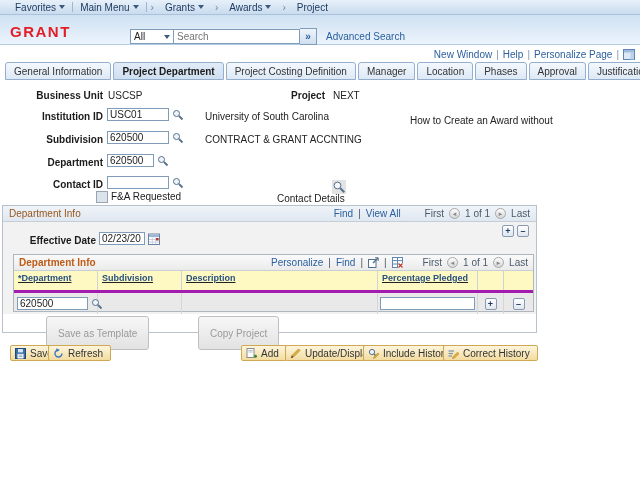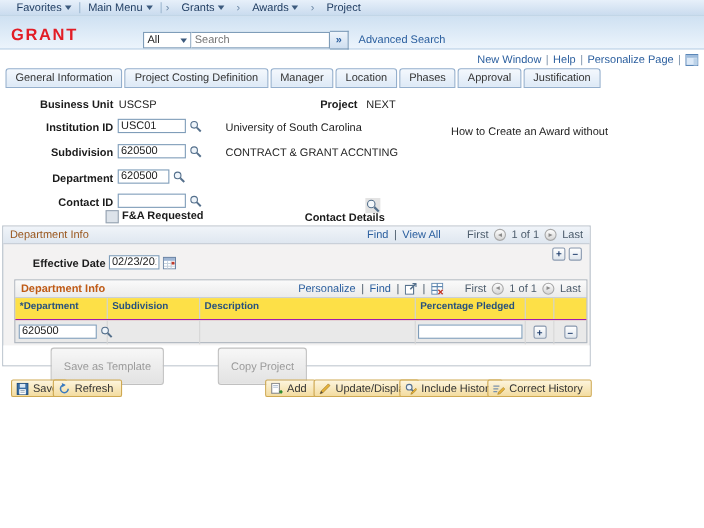--- a/index.html
+++ b/index.html
@@ -46,21 +46,21 @@
        cursor:pointer;white-space:nowrap;}
   .tab.active{background:linear-gradient(#e2ecf8,#cfdff0);font-weight:bold;color:#1b1b1b;}
 
   
   .flabel{position:absolute;width:100px;text-align:right;font-weight:bold;color:#1b1b1b;}
   .fval{position:absolute;color:#222;text-align:center;}
   .tin{position:absolute;height:13px;border:1px solid #7f9db9;background:#fff;font-size:10px;
        padding:0 2px;box-sizing:border-box;font-family:"Liberation Sans",sans-serif;color:#222;}
   .lookup{position:absolute;cursor:pointer;display:flex;}
   .cbx{position:absolute;width:10px;height:10px;border:1px solid #98a4b2;background:#dde3ea;}
-  .blabel{position:absolute;font-weight:bold;color:#1b1b1b;}
+  .blabel{position:absolute;font-weight:normal;color:#1b1b1b;}
 
   
   .gbox{position:absolute;left:2px;top:205px;width:535px;height:128px;border:1px solid #b9c2cc;
         background:#f3f2f2;box-sizing:border-box;}
   .gbox-hd{height:15px;background:linear-gradient(#f0f4f9,#dfe7f0);border-bottom:1px solid #c5cdd6;
            display:flex;align-items:center;justify-content:space-between;padding:0 6px;}
   .gbox-title{color:#99561d;}
   .hd-right{display:flex;align-items:center;gap:5px;color:#4a5a6a;}
   .link{color:#2a5e9e;cursor:pointer;}
   .pgbtn{width:11px;height:11px;border:1px solid #a8a8a8;border-radius:50%;
@@ -72,21 +72,21 @@
          justify-content:center;font-weight:bold;color:#1d3c6b;font-size:9px;cursor:pointer;
          box-sizing:border-box;}
 
   
   .grid{position:absolute;left:10px;top:48px;width:521px;height:58px;border:1px solid #aeb6bf;
         background:#e9e9e9;box-sizing:border-box;}
   .grid-hd{height:15px;background:linear-gradient(#fafafa,#ebebeb);border-bottom:1px solid #c9cfd6;
            display:flex;align-items:center;justify-content:space-between;padding:0 5px;}
   .grid-title{color:#bf5a15;font-weight:bold;}
   .cols,.drow{display:grid;grid-template-columns:84px 84px 196px 100px 26px 29px;}
-  .cols{height:19px;background:#fde047;border-bottom:1px solid #a21caf;}
+  .cols{height:19px;background:#fef9c3;border-bottom:3px solid #a21caf;text-decoration:underline;}
   .cols .cell{border-right:1px solid #cdd3da;display:flex;align-items:flex-start;padding:2px 0 0 4px;
               font-weight:bold;color:#28517e;font-size:9px;box-sizing:border-box;}
   .drow{height:22px;}
   .drow .cell{border-right:1px solid #d6d6d6;position:relative;box-sizing:border-box;}
   .cell:last-child{border-right:none;}
 
   
   .disbtn{position:absolute;height:15px;padding:16px 11px;border:1px solid #c0c0c0;border-radius:3px;
           background:linear-gradient(#f7f7f7,#e2e2e2);color:#9a9a9a;display:inline-flex;
           align-items:center;font-size:10px;box-sizing:border-box;}
@@ -150,20 +150,21 @@
       <svg width="12" height="11" viewBox="0 0 12 11">
           <rect x="0.5" y="0.5" width="11" height="10" fill="#dce9f7" stroke="#5b87b8"></rect>
           <rect x="1" y="1" width="10" height="2.5" fill="#9fbcdc"></rect>
           <rect x="7.5" y="4" width="3.5" height="6.5" fill="#bcd2e8"></rect>
         </svg>
     </span>
   </div>
 
   <div class="tabs">
     <span class="tab">General Information</span>
+    <span class="tab active">Project Department</span>
     <span class="tab">Project Costing Definition</span>
     <span class="tab">Manager</span>
     <span class="tab">Location</span>
     <span class="tab">Phases</span>
     <span class="tab">Approval</span>
     <span class="tab">Justification</span>
 
   </div>
 
   <div class="flabel" style="left:3px;top:90px;">Business Unit</div>

